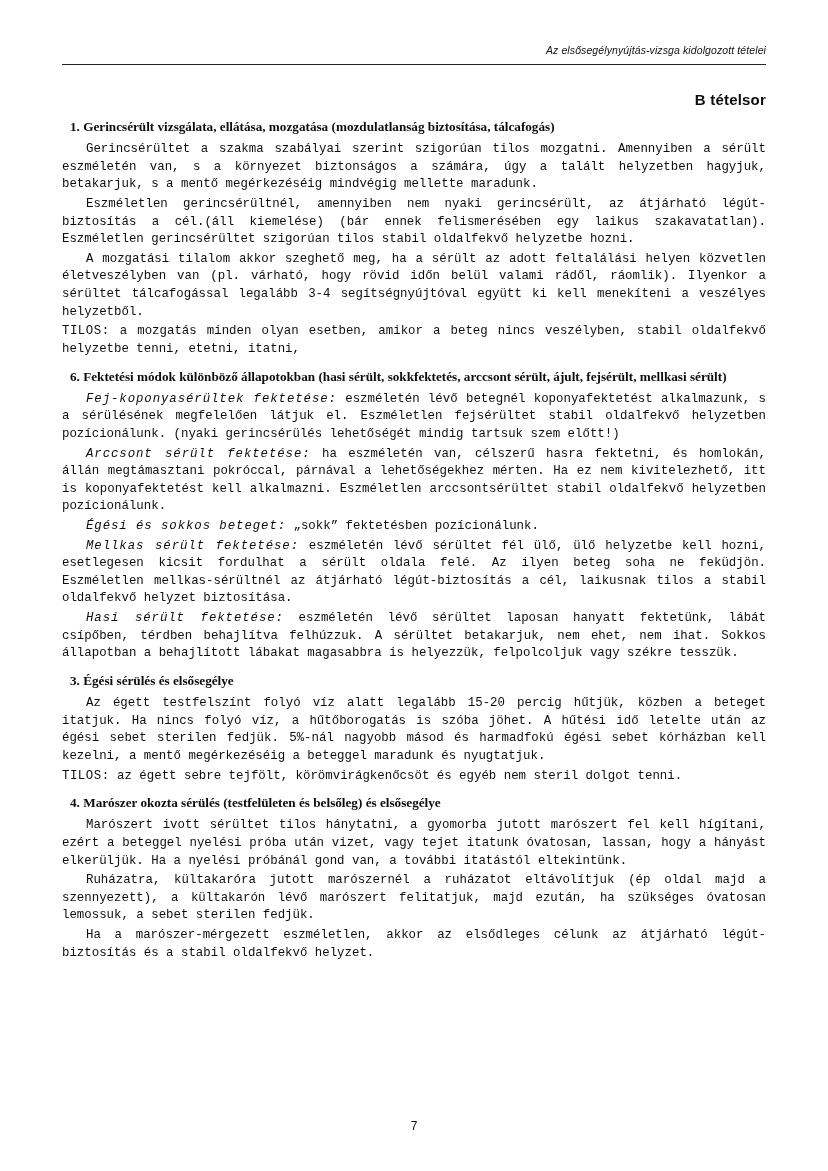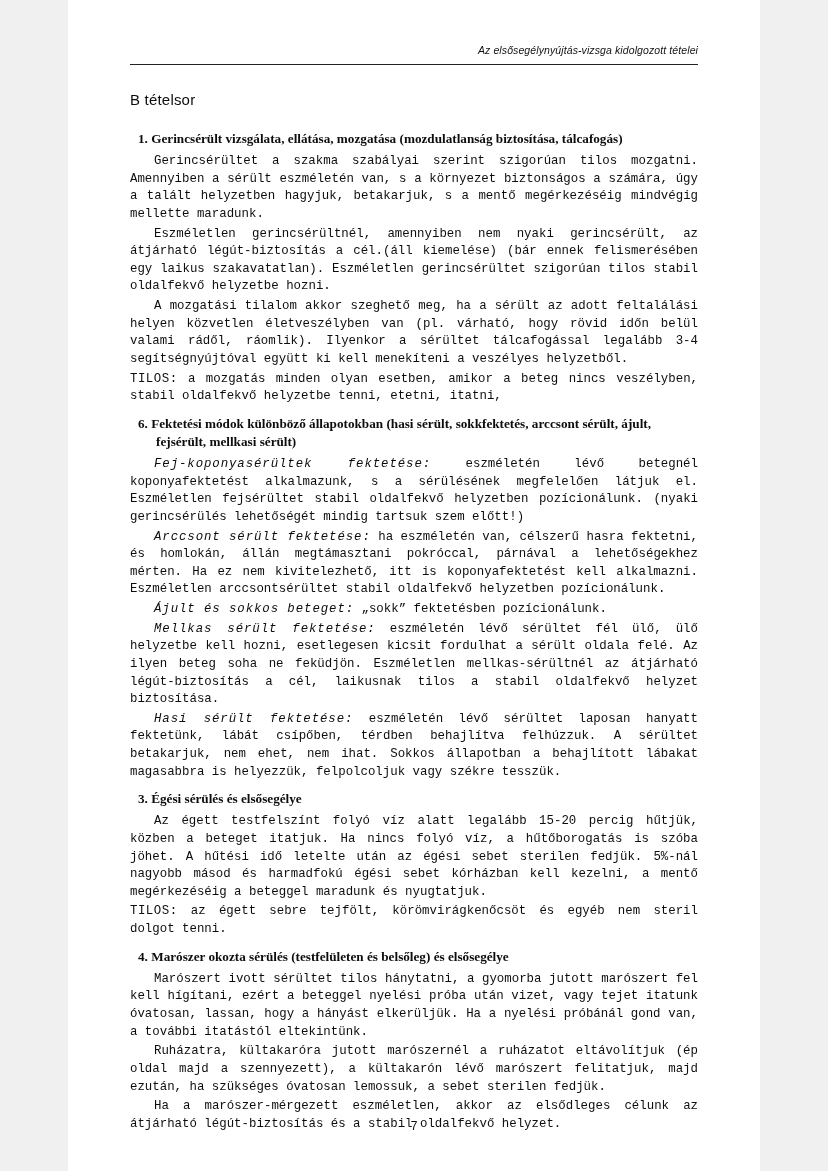--- a/index.html
+++ b/index.html
@@ -1,21 +1,21 @@
 <!DOCTYPE html>
 <html><head>
 <meta charset="utf-8">
 <style>
   html, body {
     margin: 0;
     padding: 0;
     background: #f0f0f0;
   }
   .page {
-    width: 692px;
+    width: 828px;
     height: 1171px;
     margin: 0 auto;
     background: #ffffff;
     position: relative;
     box-sizing: border-box;
     padding: 44px 62px 30px 62px;
     font-family: "Liberation Sans", sans-serif;
     color: #0d0d0d;
   }
   .header {
@@ -25,24 +25,24 @@
     font-style: italic;
     letter-spacing: 0.1px;
     margin-bottom: 8px;
   }
   .header-rule {
     border: none;
     border-top: 1px solid #222;
     margin: 3px 0 26px 0;
   }
   .doc-title {
-    text-align: left;
+    text-align: right;
     font-size: 15px;
-    font-weight: normal;
-    margin: 0 0 22px 0;
+    font-weight: bold;
+    margin: 0 0 10px 0;
     letter-spacing: 0.2px;
   }
   .section {
     margin-bottom: 2px;
   }
   .section-heading {
     font-size: 13.2px;
     font-weight: bold;
     margin: 9px 0 5px 8px;
     padding-left: 18px;
@@ -94,21 +94,21 @@
         <div class="section-heading">1. Gerincsérült vizsgálata, ellátása, mozgatása (mozdulatlanság biztosítása, tálcafogás)</div>
         <p class="body"><span>Gerincsérültet a szakma szabályai szerint szigorúan tilos mozgatni. Amennyiben a sérült eszméletén van, s a környezet biztonságos a számára, úgy a talált helyzetben hagyjuk, betakarjuk, s a mentő megérkezéséig mindvégig mellette maradunk.</span></p>
         <p class="body"><span>Eszméletlen gerincsérültnél, amennyiben nem nyaki gerincsérült, az átjárható légút-biztosítás a cél.(áll kiemelése) (bár ennek felismerésében egy laikus szakavatatlan). Eszméletlen gerincsérültet szigorúan tilos stabil oldalfekvő helyzetbe hozni.</span></p>
         <p class="body"><span>A mozgatási tilalom akkor szeghető meg, ha a sérült az adott feltalálási helyen közvetlen életveszélyben van (pl. várható, hogy rövid időn belül valami rádől, ráomlik). Ilyenkor a sérültet tálcafogással legalább 3-4 segítségnyújtóval együtt ki kell menekíteni a veszélyes helyzetből.</span></p>
         <p class="body noindent"><span class="tilos">TILOS:</span><span> a mozgatás minden olyan esetben, amikor a beteg nincs veszélyben, stabil oldalfekvő helyzetbe tenni, etetni, itatni,</span></p>
       </div>
       <div class="section">
         <div class="section-heading">6. Fektetési módok különböző állapotokban (hasi sérült, sokkfektetés, arccsont sérült, ájult, fejsérült, mellkasi sérült)</div>
         <p class="body"><span class="emph">Fej-koponyasérültek fektetése:</span><span> eszméletén lévő betegnél koponyafektetést alkalmazunk, s a sérülésének megfelelően látjuk el. Eszméletlen fejsérültet stabil oldalfekvő helyzetben pozícionálunk. (nyaki gerincsérülés lehetőségét mindig tartsuk szem előtt!)</span></p>
         <p class="body"><span class="emph">Arccsont sérült fektetése:</span><span> ha eszméletén van, célszerű hasra fektetni, és homlokán, állán megtámasztani pokróccal, párnával a lehetőségekhez mérten. Ha ez nem kivitelezhető, itt is koponyafektetést kell alkalmazni. Eszméletlen arccsontsérültet stabil oldalfekvő helyzetben pozícionálunk.</span></p>
-        <p class="body"><span class="emph">Ájult és sokkos beteget:</span><span> „sokk” fektetésben pozícionálunk.</span></p>
+        <p class="body"><span class="emph">Égési és sokkos beteget:</span><span> „sokk” fektetésben pozícionálunk.</span></p>
         <p class="body"><span class="emph">Mellkas sérült fektetése:</span><span> eszméletén lévő sérültet fél ülő, ülő helyzetbe kell hozni, esetlegesen kicsit fordulhat a sérült oldala felé. Az ilyen beteg soha ne feküdjön. Eszméletlen mellkas-sérültnél az átjárható légút-biztosítás a cél, laikusnak tilos a stabil oldalfekvő helyzet biztosítása.</span></p>
         <p class="body"><span class="emph">Hasi sérült fektetése:</span><span> eszméletén lévő sérültet laposan hanyatt fektetünk, lábát csípőben, térdben behajlítva felhúzzuk. A sérültet betakarjuk, nem ehet, nem ihat. Sokkos állapotban a behajlított lábakat magasabbra is helyezzük, felpolcoljuk vagy székre tesszük.</span></p>
       </div>
       <div class="section">
         <div class="section-heading">3. Égési sérülés és elsősegélye</div>
         <p class="body"><span>Az égett testfelszínt folyó víz alatt legalább 15-20 percig hűtjük, közben a beteget itatjuk. Ha nincs folyó víz, a hűtőborogatás is szóba jöhet. A hűtési idő letelte után az égési sebet sterilen fedjük. 5%-nál nagyobb másod és harmadfokú égési sebet kórházban kell kezelni, a mentő megérkezéséig a beteggel maradunk és nyugtatjuk.</span></p>
         <p class="body noindent"><span class="tilos">TILOS:</span><span> az égett sebre tejfölt, körömvirágkenőcsöt és egyéb nem steril dolgot tenni.</span></p>
       </div>
       <div class="section">
         <div class="section-heading">4. Marószer okozta sérülés (testfelületen és belsőleg) és elsősegélye</div>

